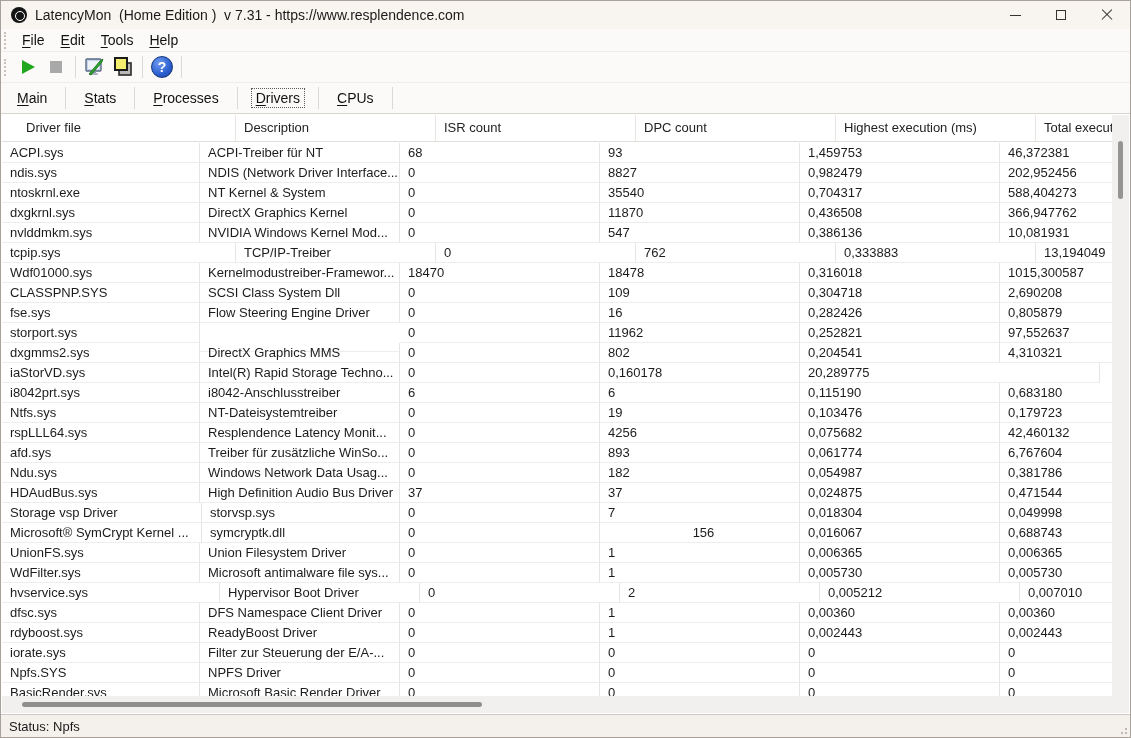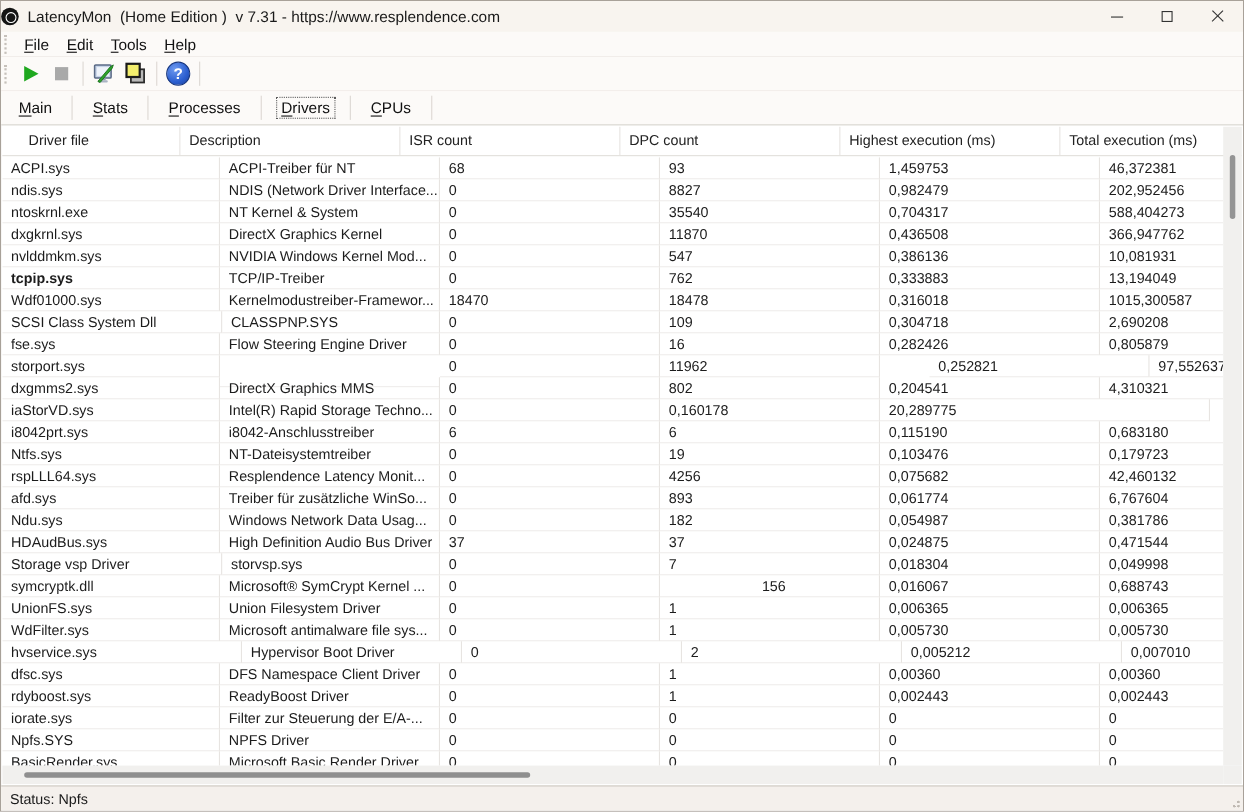--- a/index.html
+++ b/index.html
@@ -7,21 +7,21 @@
   body { font-family:"Liberation Sans", sans-serif; }
 
   .window{
     width:1131px; height:738px; position:relative; overflow:hidden;
     background:#ffffff; border:1px solid #a8a199;
   }
 
   
   .titlebar{
     height:28px; background:#f8f4ef; display:flex; align-items:center;
-    padding-left:0; font-size:14px; color:#1a1a1a;
+    padding-left:10px; font-size:14px; color:#1a1a1a;
   }
   .app-icon{ width:16px; height:16px; border-radius:50%; background:#141414;
     position:relative; flex:0 0 auto; margin-right:8px; }
   .app-icon::after{ content:""; position:absolute; left:4px; top:4px; width:8px; height:8px;
     border:1.5px solid #fff; border-radius:50%; }
   .title-text{ white-space:pre; overflow:hidden; }
   .win-controls{ margin-left:auto; display:flex; height:28px; }
   .win-btn{ width:46px; height:28px; display:flex; align-items:center; justify-content:center; }
   .glyph-min{ width:11px; height:0; border-top:1.4px solid #333; }
   .glyph-max{ width:10px; height:10px; border:1.4px solid #333; }
@@ -169,21 +169,21 @@
       <div class="tab selected">
         <span class="tab-label"><u>D</u>rivers</span>
       </div>
       <div class="tab">
         <span class="tab-label"><u>C</u>PUs</span>
       </div>
     </div>
 
   <div class="table-area">
     <div class="thead" id="thead">
-        <div class="cell" style="width: 162px; padding-left: 24px;">Driver file</div>
+        <div class="cell" style="width: 234px; padding-left: 24px;">Driver file</div>
         <div class="cell" style="width: 200px;">Description</div>
         <div class="cell" style="width: 200px;">ISR count</div>
         <div class="cell" style="width: 200px;">DPC count</div>
         <div class="cell" style="width: 200px;">Highest execution (ms)</div>
         <div class="cell" style="width: 300px;">Total execution (ms)</div>
       </div>
     <div class="tbody" id="tbody">
         <div class="trow">
           <div class="cell" style="width: 198px;">ACPI.sys</div>
           <div class="cell" style="width: 200px;">ACPI-Treiber für NT</div>
@@ -218,57 +218,57 @@
         </div>
         <div class="trow">
           <div class="cell" style="width: 198px;">nvlddmkm.sys</div>
           <div class="cell" style="width: 200px;">NVIDIA Windows Kernel Mod...</div>
           <div class="cell" style="width: 200px;">0</div>
           <div class="cell" style="width: 200px;">547</div>
           <div class="cell" style="width: 200px;">0,386136</div>
           <div class="cell" style="width: 300px;">10,081931</div>
         </div>
         <div class="trow">
-          <div class="cell" style="width: 198px; font-weight: bold;">tcpip.sys</div>
+          <div class="cell" style="width: 234px;">tcpip.sys</div>
           <div class="cell" style="width: 200px;">TCP/IP-Treiber</div>
           <div class="cell" style="width: 200px;">0</div>
           <div class="cell" style="width: 200px;">762</div>
           <div class="cell" style="width: 200px;">0,333883</div>
           <div class="cell" style="width: 300px;">13,194049</div>
         </div>
         <div class="trow">
           <div class="cell" style="width: 198px;">Wdf01000.sys</div>
           <div class="cell" style="width: 200px;">Kernelmodustreiber-Framewor...</div>
           <div class="cell" style="width: 200px;">18470</div>
           <div class="cell" style="width: 200px;">18478</div>
           <div class="cell" style="width: 200px;">0,316018</div>
           <div class="cell" style="width: 300px;">1015,300587</div>
         </div>
         <div class="trow">
+          <div class="cell" style="width: 198px;">CLASSPNP.SYS</div>
           <div class="cell" style="width: 200px;">SCSI Class System Dll</div>
-          <div class="cell" style="width: 198px;">CLASSPNP.SYS</div>
           <div class="cell" style="width: 200px;">0</div>
           <div class="cell" style="width: 200px;">109</div>
           <div class="cell" style="width: 200px;">0,304718</div>
           <div class="cell" style="width: 300px;">2,690208</div>
         </div>
         <div class="trow">
           <div class="cell" style="width: 198px;">fse.sys</div>
           <div class="cell" style="width: 200px;">Flow Steering Engine Driver</div>
           <div class="cell" style="width: 200px;">0</div>
           <div class="cell" style="width: 200px;">16</div>
           <div class="cell" style="width: 200px;">0,282426</div>
           <div class="cell" style="width: 300px;">0,805879</div>
         </div>
         <div class="trow">
           <div class="cell" style="width: 198px;">storport.sys</div>
           <div class="cell" style="width: 200px; margin-top: 28px;">Microsoft Storage Port Driver</div>
           <div class="cell" style="width: 200px;">0</div>
           <div class="cell" style="width: 200px;">11962</div>
-          <div class="cell" style="width: 200px; margin-left: 45px;">0,252821</div>
+          <div class="cell" style="width: 200px;">0,252821</div>
           <div class="cell" style="width: 300px;">97,552637</div>
         </div>
         <div class="trow">
           <div class="cell" style="width: 198px;">dxgmms2.sys</div>
           <div class="cell" style="width: 200px;">DirectX Graphics MMS</div>
           <div class="cell" style="width: 200px;">0</div>
           <div class="cell" style="width: 200px;">802</div>
           <div class="cell" style="width: 200px;">0,204541</div>
           <div class="cell" style="width: 300px;">4,310321</div>
         </div>
@@ -329,22 +329,22 @@
         </div>
         <div class="trow">
           <div class="cell" style="width: 200px;">Storage vsp Driver</div>
           <div class="cell" style="width: 198px;">storvsp.sys</div>
           <div class="cell" style="width: 200px;">0</div>
           <div class="cell" style="width: 200px;">7</div>
           <div class="cell" style="width: 200px;">0,018304</div>
           <div class="cell" style="width: 300px;">0,049998</div>
         </div>
         <div class="trow">
+          <div class="cell" style="width: 200px;">Microsoft® SymCrypt Kernel ...</div>
           <div class="cell" style="width: 198px;">symcryptk.dll</div>
-          <div class="cell" style="width: 200px;">Microsoft® SymCrypt Kernel ...</div>
           <div class="cell" style="width: 200px;">0</div>
           <div class="cell" style="width: 200px; text-align: center;">156</div>
           <div class="cell" style="width: 200px;">0,016067</div>
           <div class="cell" style="width: 300px;">0,688743</div>
         </div>
         <div class="trow">
           <div class="cell" style="width: 198px;">UnionFS.sys</div>
           <div class="cell" style="width: 200px;">Union Filesystem Driver</div>
           <div class="cell" style="width: 200px;">0</div>
           <div class="cell" style="width: 200px;">1</div>

